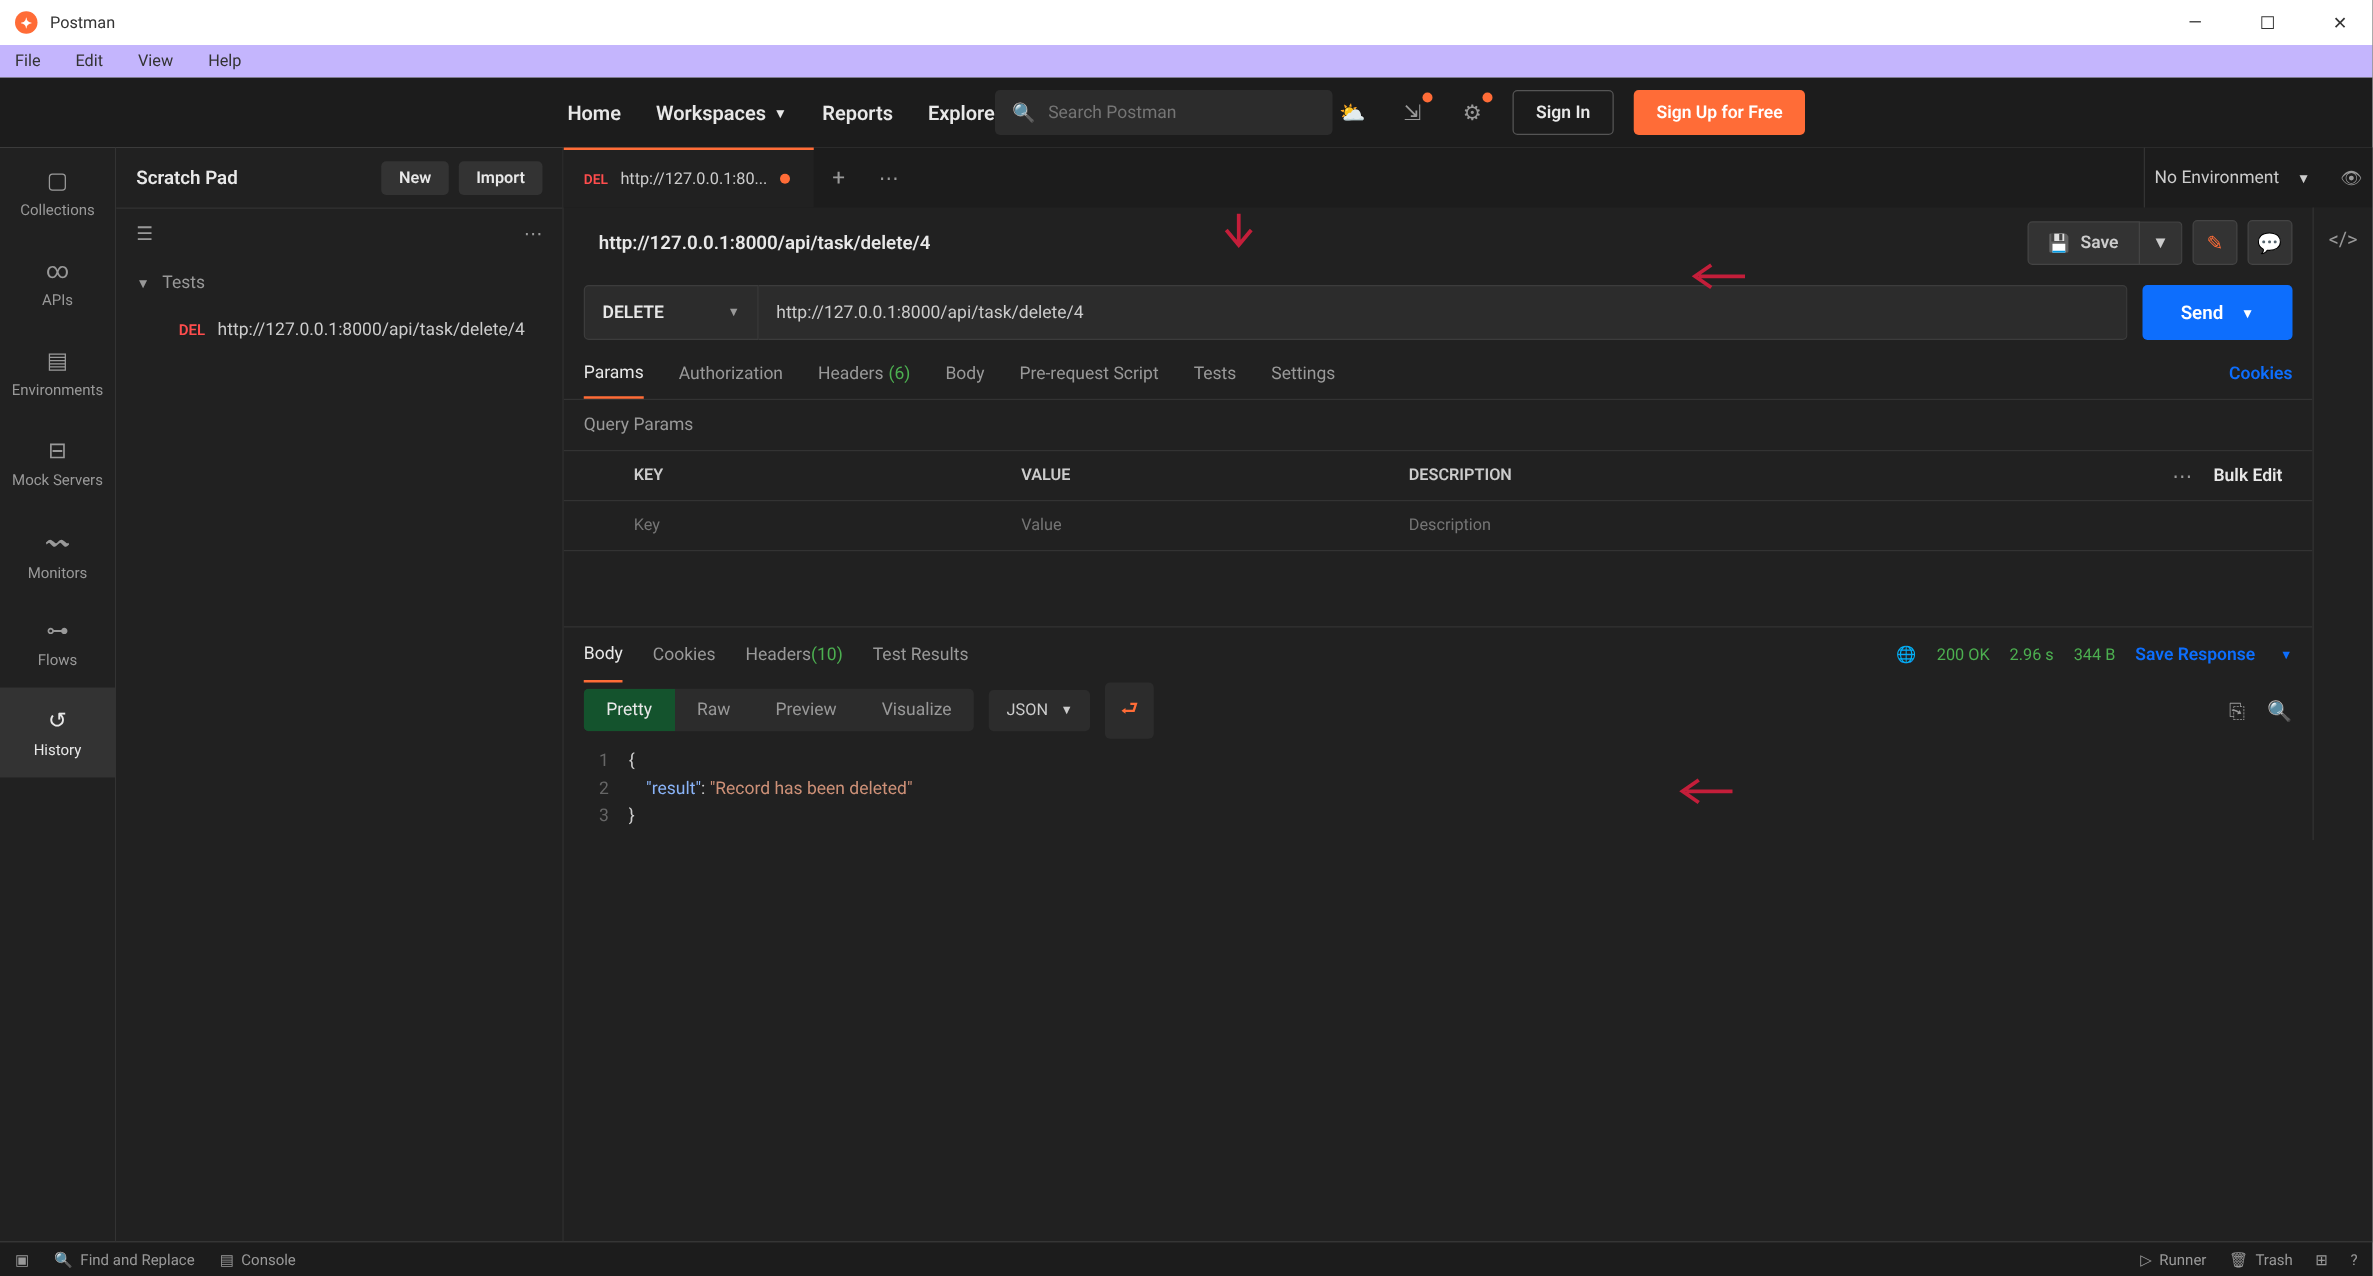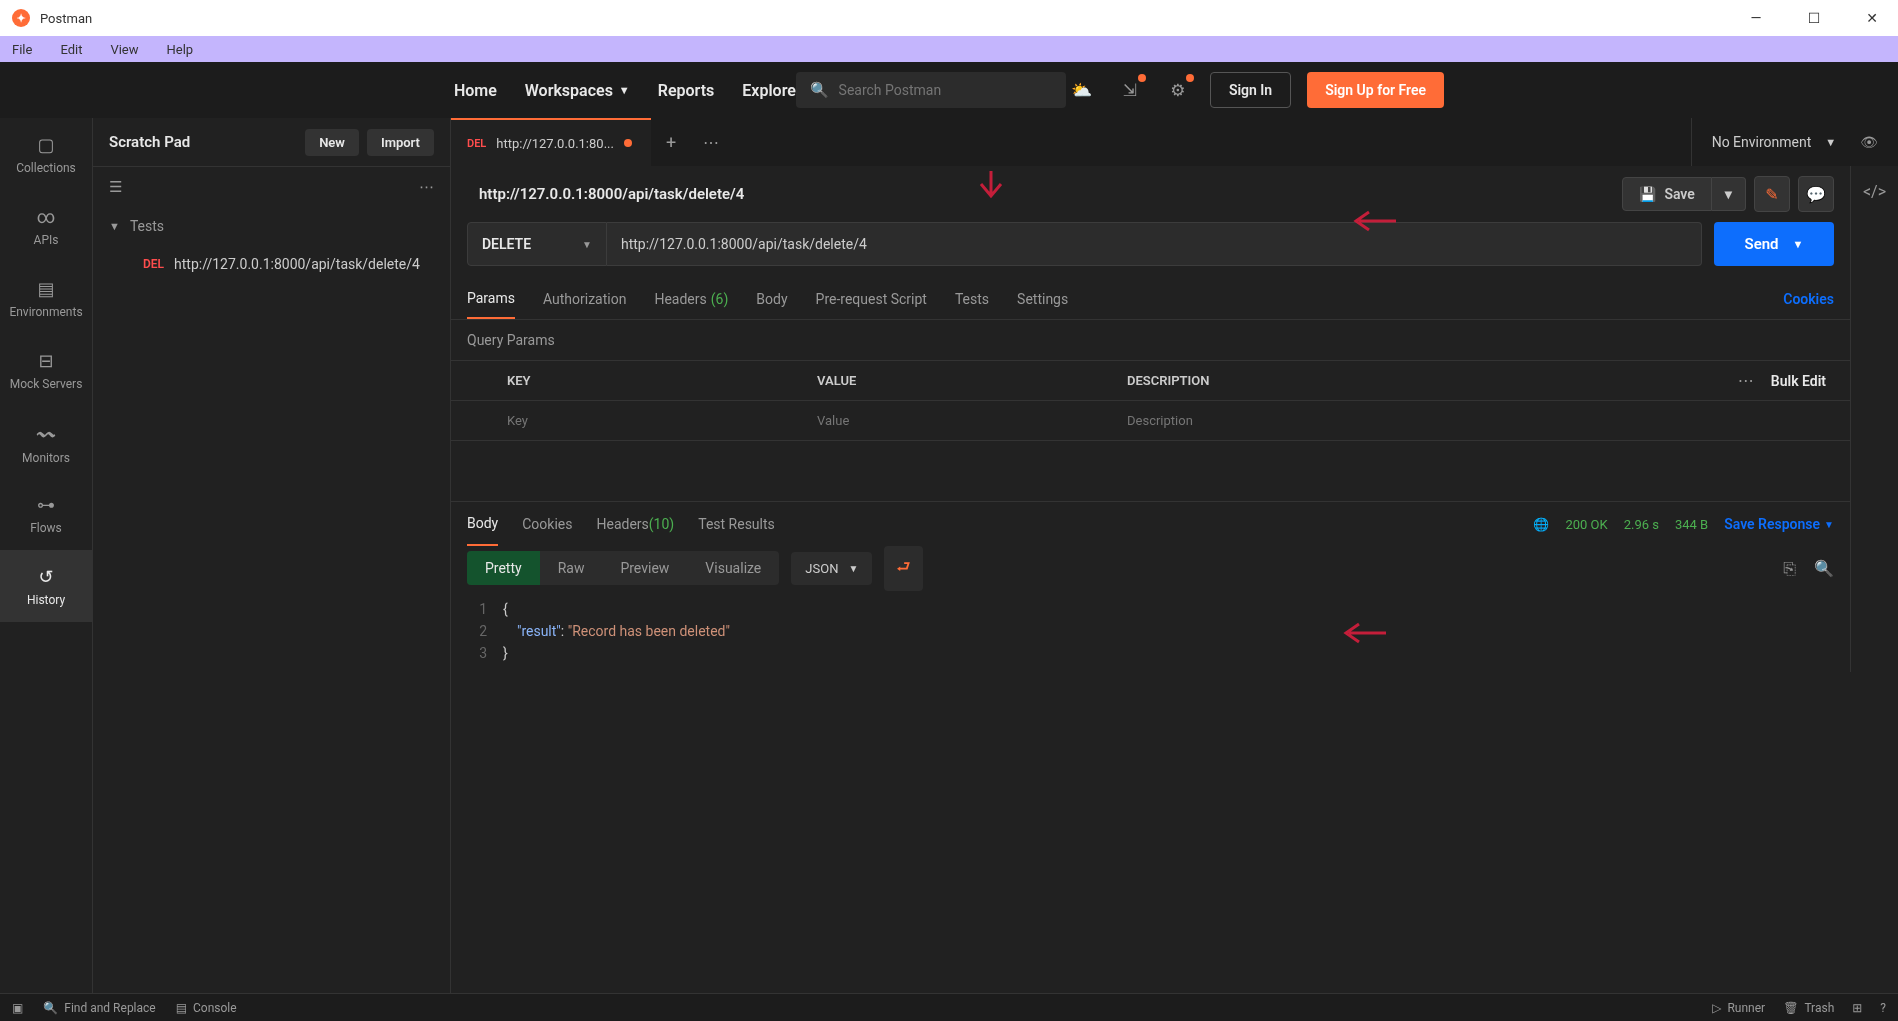--- a/index.html
+++ b/index.html
@@ -42,30 +42,30 @@
 .hist-url{color:#ccc}
 .main{flex:1;background:#212121;display:flex;flex-direction:column;position:relative}
 .tabs-row{height:48px;background:#1c1c1c;display:flex;align-items:center}
 .tab{height:48px;padding:0 16px;display:flex;align-items:center;gap:10px;cursor:pointer;position:relative;min-width:200px}
 .tab.active{background:#212121;border-top:2px solid #ff6c37}
 .tab-method{color:#ff4d4d;font-size:11px;font-weight:600}
 .tab-label{color:#ccc;font-size:13px}
 .tab-dot{width:8px;height:8px;background:#ff6c37;border-radius:50%}
 .tab-add{width:40px;height:48px;display:flex;align-items:center;justify-content:center;color:#999;cursor:pointer;font-size:18px}
 .tab-more{width:40px;display:flex;align-items:center;justify-content:center;color:#999;cursor:pointer}
-.env-selector{margin-left:auto;height:48px;padding:0 20px;display:flex;align-items:center;gap:14px;color:#ccc;font-size:14px;border-left:1px solid #333;cursor:pointer}
+.env-selector{margin-left:auto;height:48px;padding:0 8px;display:flex;align-items:center;gap:14px;color:#ccc;font-size:14px;border-left:1px solid #333;cursor:pointer}
 .eye-icon{margin-left:10px;color:#999}
 .request-header{height:56px;display:flex;align-items:center;padding:0 16px;justify-content:space-between}
 .req-title{color:#e8e8e8;font-size:15px;font-weight:600;margin-left:12px}
 .req-actions{display:flex;align-items:center;gap:8px}
 .save-btn{padding:8px 16px;background:#333;border:1px solid #444;border-radius:4px 0 0 4px;color:#ccc;font-size:14px;font-weight:600;cursor:pointer;display:flex;align-items:center;gap:8px}
 .save-drop{padding:8px 10px;background:#333;border:1px solid #444;border-left:none;border-radius:0 4px 4px 0;color:#ccc;cursor:pointer}
 .mini-btn{width:36px;height:36px;display:flex;align-items:center;justify-content:center;background:#333;border:1px solid #444;border-radius:4px;color:#ff6c37;cursor:pointer}
 .mini-btn.gray{color:#999}
-.url-row{height:56px;display:flex;padding:0 16px;gap:12px}
+.url-row{height:56px;display:flex;align-items:center;padding:0 16px;gap:12px}
 .method-select{width:140px;height:44px;background:#2c2c2c;border:1px solid #3c3c3c;border-radius:4px 0 0 4px;display:flex;align-items:center;justify-content:space-between;padding:0 14px;color:#e8e8e8;font-size:14px;font-weight:600;cursor:pointer}
 .url-input{flex:1;height:44px;background:#2c2c2c;border:1px solid #3c3c3c;border-left:none;border-radius:0 4px 4px 0;padding:0 14px;color:#ccc;font-size:14px;outline:none;margin-left:-12px}
 .send-btn{width:120px;height:44px;background:#0d6efd;border:none;border-radius:4px;color:#fff;font-size:15px;font-weight:600;cursor:pointer;display:flex;align-items:center;justify-content:center;gap:14px}
 .send-drop-arrow{font-size:11px}
 .req-tabs{height:42px;display:flex;align-items:center;padding:0 16px;gap:28px;border-bottom:1px solid #333}
 .req-tab{color:#999;font-size:14px;cursor:pointer;height:100%;display:flex;align-items:center}
 .req-tab.active{color:#e8e8e8;border-bottom:2px solid #ff6c37}
 .req-tab .count{color:#4caf50;margin-left:4px}
 .cookies-link{margin-left:auto;color:#0d6efd;font-size:14px;cursor:pointer;font-weight:600}
 .query-label{padding:12px 16px;color:#999;font-size:14px}
@@ -78,21 +78,21 @@
 .col-actions{width:50px;text-align:center;color:#999;cursor:pointer}
 .bulk-edit{color:#e8e8e8;font-size:14px;font-weight:600;cursor:pointer;margin-left:auto;margin-right:8px}
 .params-row{height:40px;display:flex;align-items:center;padding:0 16px;border-bottom:1px solid #333}
 .param-input{background:none;border:none;color:#999;font-size:13px;outline:none;width:100%}
 .response-section{border-top:1px solid #333;margin-top:60px}
 .resp-tabs{height:44px;display:flex;align-items:center;padding:0 16px;gap:24px}
 .resp-tab{color:#999;font-size:14px;cursor:pointer;height:100%;display:flex;align-items:center}
 .resp-tab.active{color:#e8e8e8;border-bottom:2px solid #ff6c37}
 .resp-status{margin-left:auto;display:flex;align-items:center;gap:16px;color:#999;font-size:13px}
 .status-ok{color:#4caf50}
-.save-resp{color:#0d6efd;font-size:14px;cursor:pointer;display:flex;align-items:center;gap:4px;font-weight:600}
+.save-resp{color:#0d6efd;font-size:14px;cursor:pointer;display:flex;align-items:center;gap:20px;font-weight:600}
 .resp-toolbar{height:44px;display:flex;align-items:center;padding:0 16px;gap:0}
 .view-tabs{display:flex;background:#2c2c2c;border-radius:4px;overflow:hidden}
 .view-tab{padding:9px 18px;color:#999;font-size:14px;cursor:pointer}
 .view-tab.active{background:#14532d;color:#e8e8e8}
 .format-select{margin-left:12px;padding:9px 14px;background:#2c2c2c;border-radius:4px;color:#ccc;font-size:13px;cursor:pointer;display:flex;align-items:center;gap:10px}
 .wrap-icon{margin-left:12px;padding:9px 12px;background:#2c2c2c;border-radius:4px;color:#ff6c37;cursor:pointer}
 .resp-icons{margin-left:auto;display:flex;gap:18px;color:#999}
 .code-area{padding:8px 16px;font-family:Consolas,monospace;font-size:14px}
 .code-line{display:flex;gap:16px;line-height:22px}
 .line-num{width:20px;text-align:right;color:#666}

